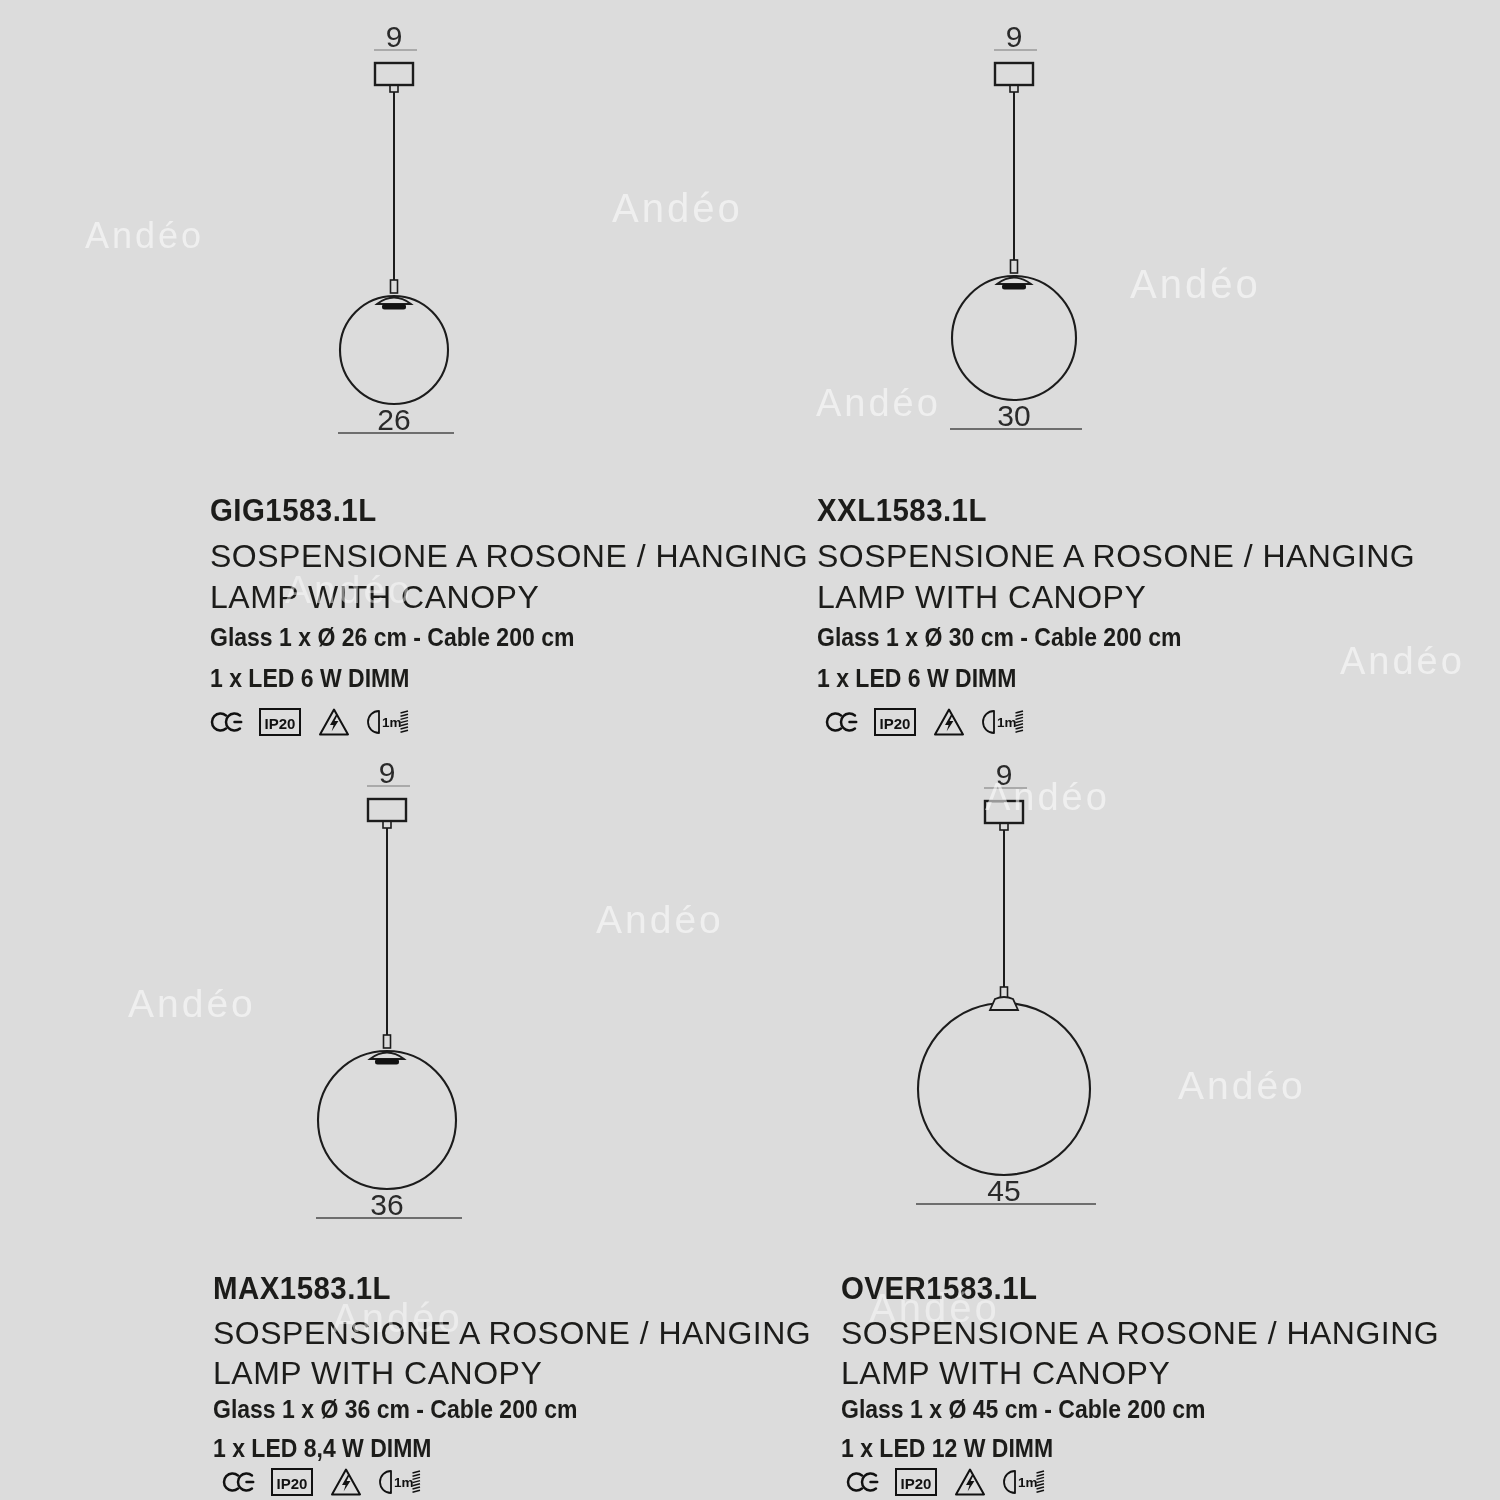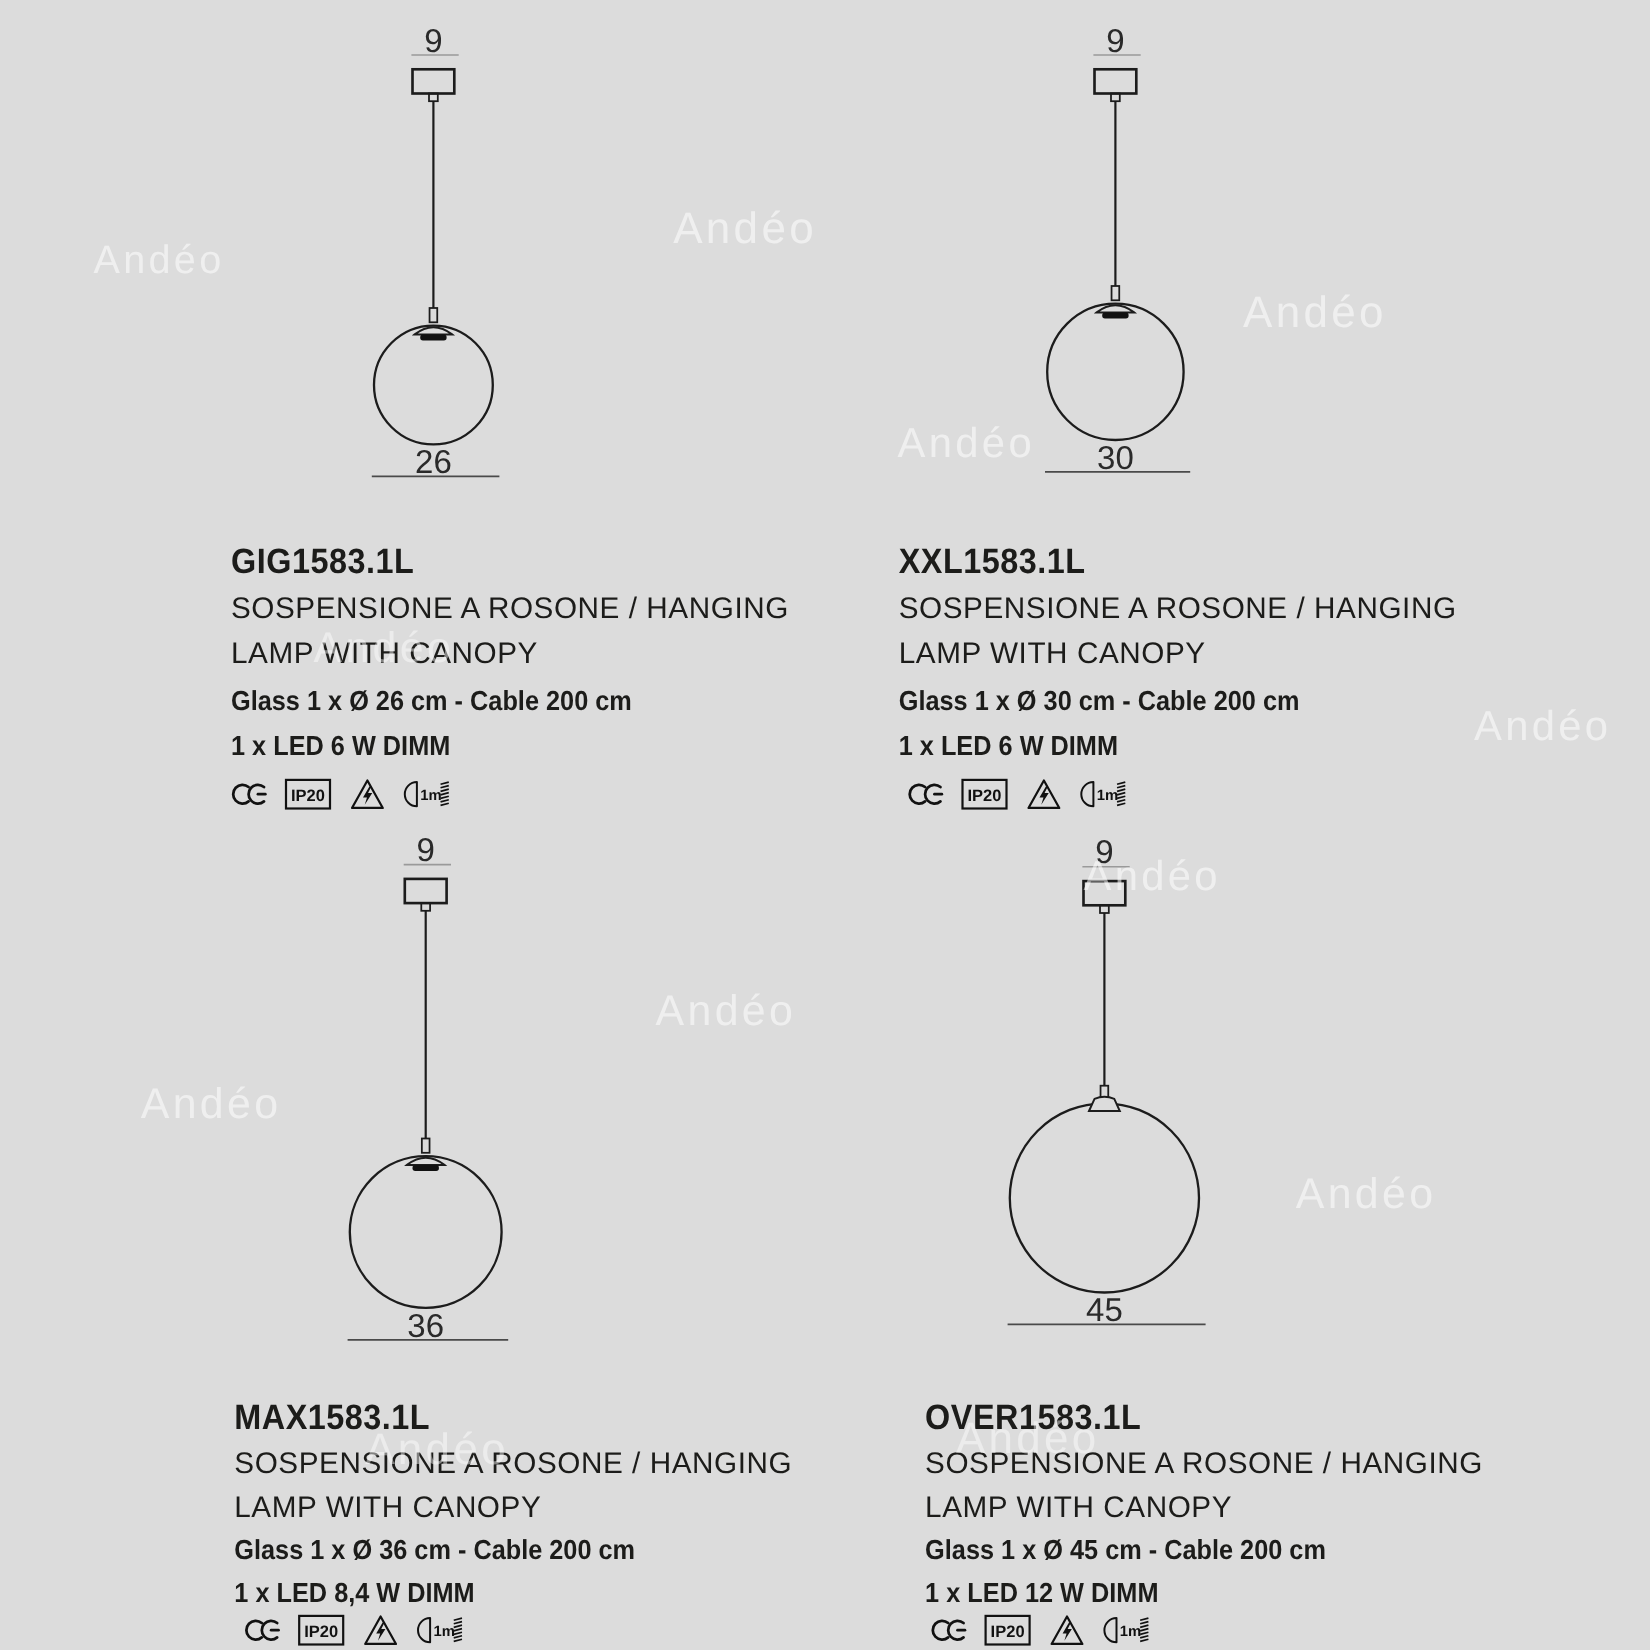--- a/index.html
+++ b/index.html
@@ -13,21 +13,21 @@
   }
   .layer{position:absolute;left:0;top:0;width:100%;height:100%;}
   #art{z-index:1;}
   #marks{z-index:5;pointer-events:none;}
   .drawing{position:absolute;overflow:visible;}
   .bline{
     position:absolute;white-space:nowrap;line-height:1;
     transform-origin:left top;color:#1c1c1a;
   }
   .t-title{font-size:32px;font-weight:700;letter-spacing:.5px;transform:scaleX(.92);}
-  .t-caps{font-size:27px;letter-spacing:.5px;}
+  .t-caps{font-size:32px;letter-spacing:.5px;}
   .t-spec{font-size:25px;font-weight:700;transform:scaleX(.92);}
   .icons{position:absolute;overflow:visible;}
   .wm{
     position:absolute;white-space:nowrap;line-height:1;
     color:rgba(255,255,255,.55);
     font-family:Liberation Sans, sans-serif;
     letter-spacing:3px;font-weight:400;
   }
   svg text{font-family:"Liberation Sans","DejaVu Sans",sans-serif;}
 </style>

